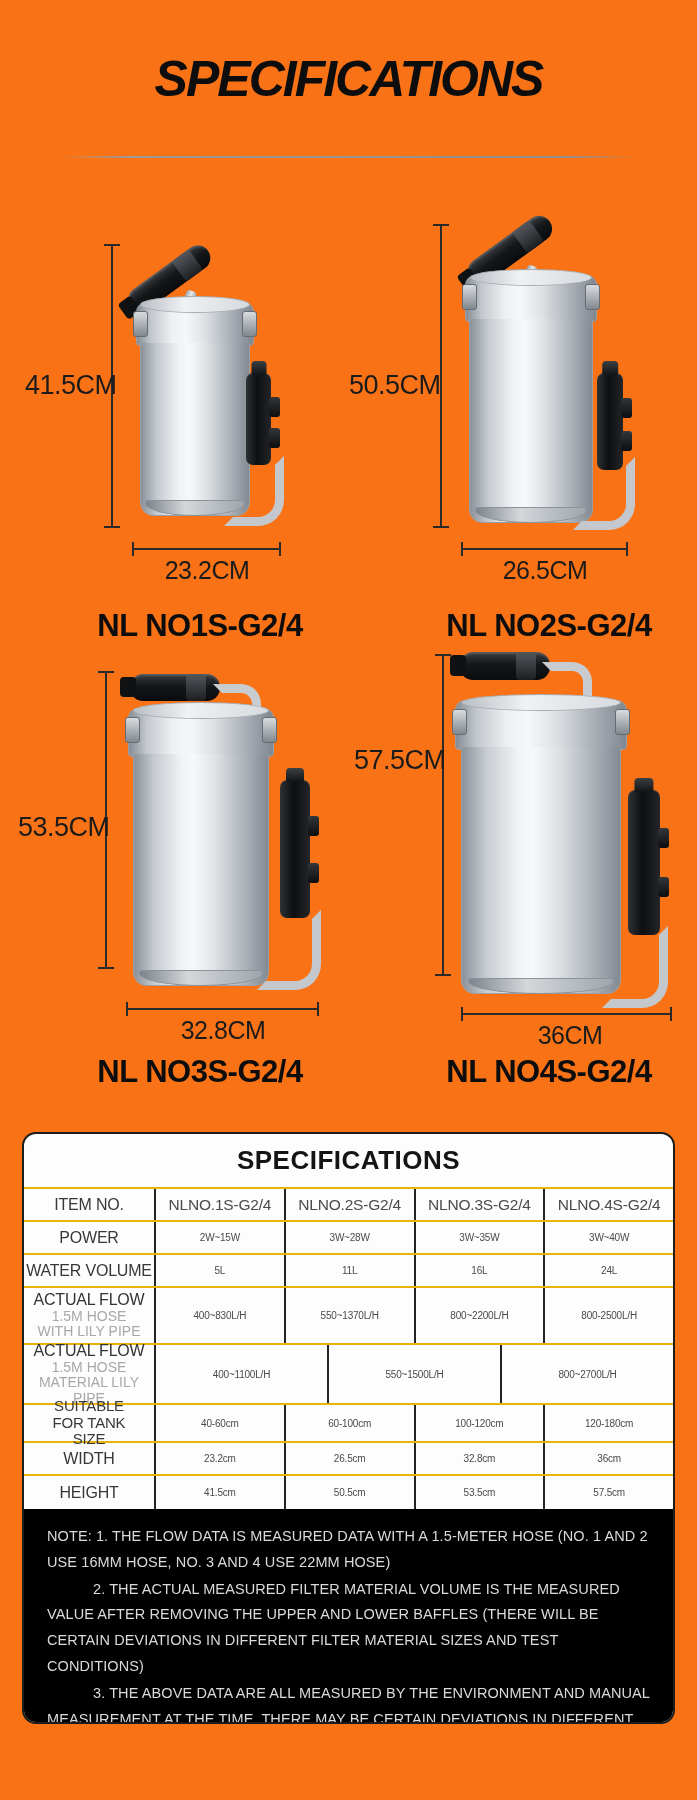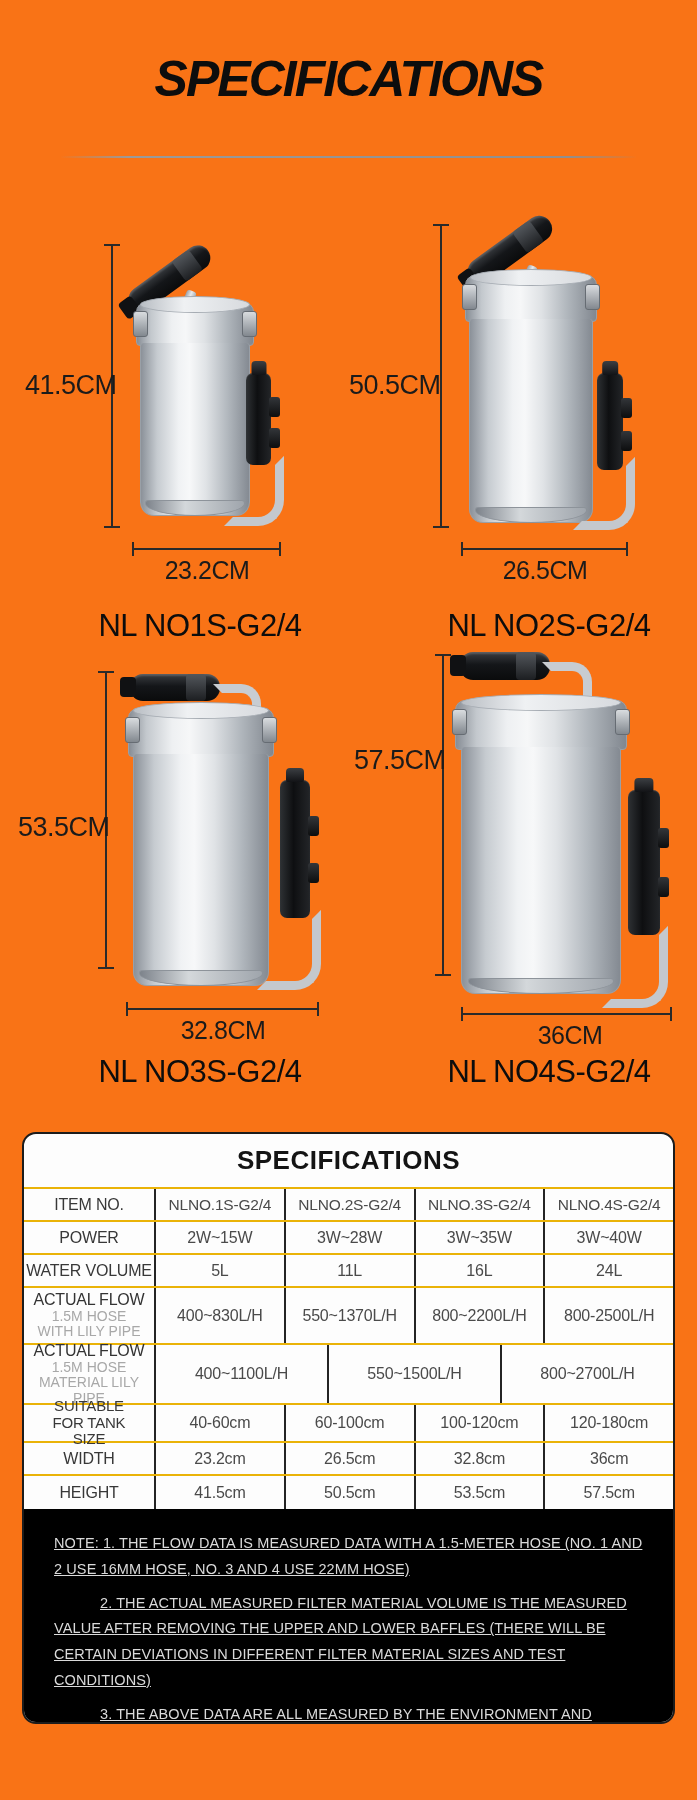--- a/index.html
+++ b/index.html
@@ -20,21 +20,21 @@
   .p4{left:349px;top:650px;width:348px;height:460px;}
 
   .dimv{position:absolute;width:2px;background:#2a2a2a;}
   .dimv::before,.dimv::after{content:'';position:absolute;left:-7px;width:16px;height:2px;background:#2a2a2a;}
   .dimv::before{top:-1px;}.dimv::after{bottom:-1px;}
   .dimh{position:absolute;height:2px;background:#2a2a2a;}
   .dimh::before,.dimh::after{content:'';position:absolute;top:-6px;width:2px;height:14px;background:#2a2a2a;}
   .dimh::before{left:-1px;}.dimh::after{right:-1px;}
   .vlabel{position:absolute;font-size:27px;color:#1b1b1b;text-align:right;letter-spacing:-0.5px;line-height:30px;}
   .hlabel{position:absolute;font-size:25px;color:#1b1b1b;text-align:center;letter-spacing:-0.5px;}
-  .pname{position:absolute;left:0;width:100%;text-align:center;font-size:31px;font-weight:400;
+  .pname{position:absolute;left:0;width:100%;text-align:center;font-size:31px;font-weight:700;
          color:#0d0d0d;letter-spacing:-0.5px;transform:translateX(26px);}
 
   .p1 .dimv{left:111px;top:25px;height:282px;}
   .p1 .vlabel{left:25px;width:78px;top:150px;}
   .p1 .dimh{left:133px;top:328px;width:147px;}
   .p1 .hlabel{left:147px;top:336px;width:120px;}
   .p1 .pname{top:388px;}
 
   .p2 .dimv{left:91px;top:5px;height:302px;}
   .p2 .vlabel{left:0;width:76px;top:150px;}
@@ -123,33 +123,33 @@
 
   
   .spec-card{position:absolute;left:22px;top:1132px;width:653px;background:#fdfdfd;
     border:2px solid #1c1c1c;border-radius:14px;overflow:hidden;box-sizing:border-box;}
   .spec-title{height:53px;line-height:53px;text-align:center;font-size:26px;font-weight:700;
     letter-spacing:0.5px;color:#141414;}
   .trow{display:flex;border-top:2px solid #eab308;box-sizing:border-box;}
   .tlabel{width:130px;display:flex;flex-direction:column;align-items:center;justify-content:center;
     font-size:16px;color:#383838;text-align:center;line-height:1.1;letter-spacing:-0.2px;}
   .tcell{flex:1;border-left:2px solid #242424;display:flex;align-items:center;justify-content:center;
-    font-size:16px;color:#4a4a4a;letter-spacing:-0.2px;}
+    font-size:10px;color:#4a4a4a;letter-spacing:-0.2px;}
   .r0{height:33px;}.r1{height:33px;}.r2{height:34px;}.r3{height:33px;}
   .r4{height:57px;}.r5{height:60px;}.r6{height:38px;}.r7{height:33px;}.r8{height:35px;}
   .r0 .tcell{font-size:15.5px;}
   .tlabel .main{font-size:16px;color:#333;}
   .tlabel .sub{font-size:14px;color:#a8a8a8;letter-spacing:0;}
   .r6 .tlabel{font-size:15px;}
   .tank-label{width:100px;}
 
   
   .note{border-top:2px solid #000;background:#000;color:#dadada;height:213px;
     padding:12px 22px 0 22px;box-sizing:border-box;}
-  .note p{margin:8px;font-size:14.5px;line-height:1.78;letter-spacing:0.1px;text-decoration:underline;}
+  .note p{margin:1px;font-size:14.5px;line-height:1.78;letter-spacing:0.1px;}
   .note p.indent{text-indent:46px;}
 </style>
 </head>
 <body>
 
 <div class="page">
 
   <div class="main-title">SPECIFICATIONS</div>
   <div class="title-divider"></div>
 

